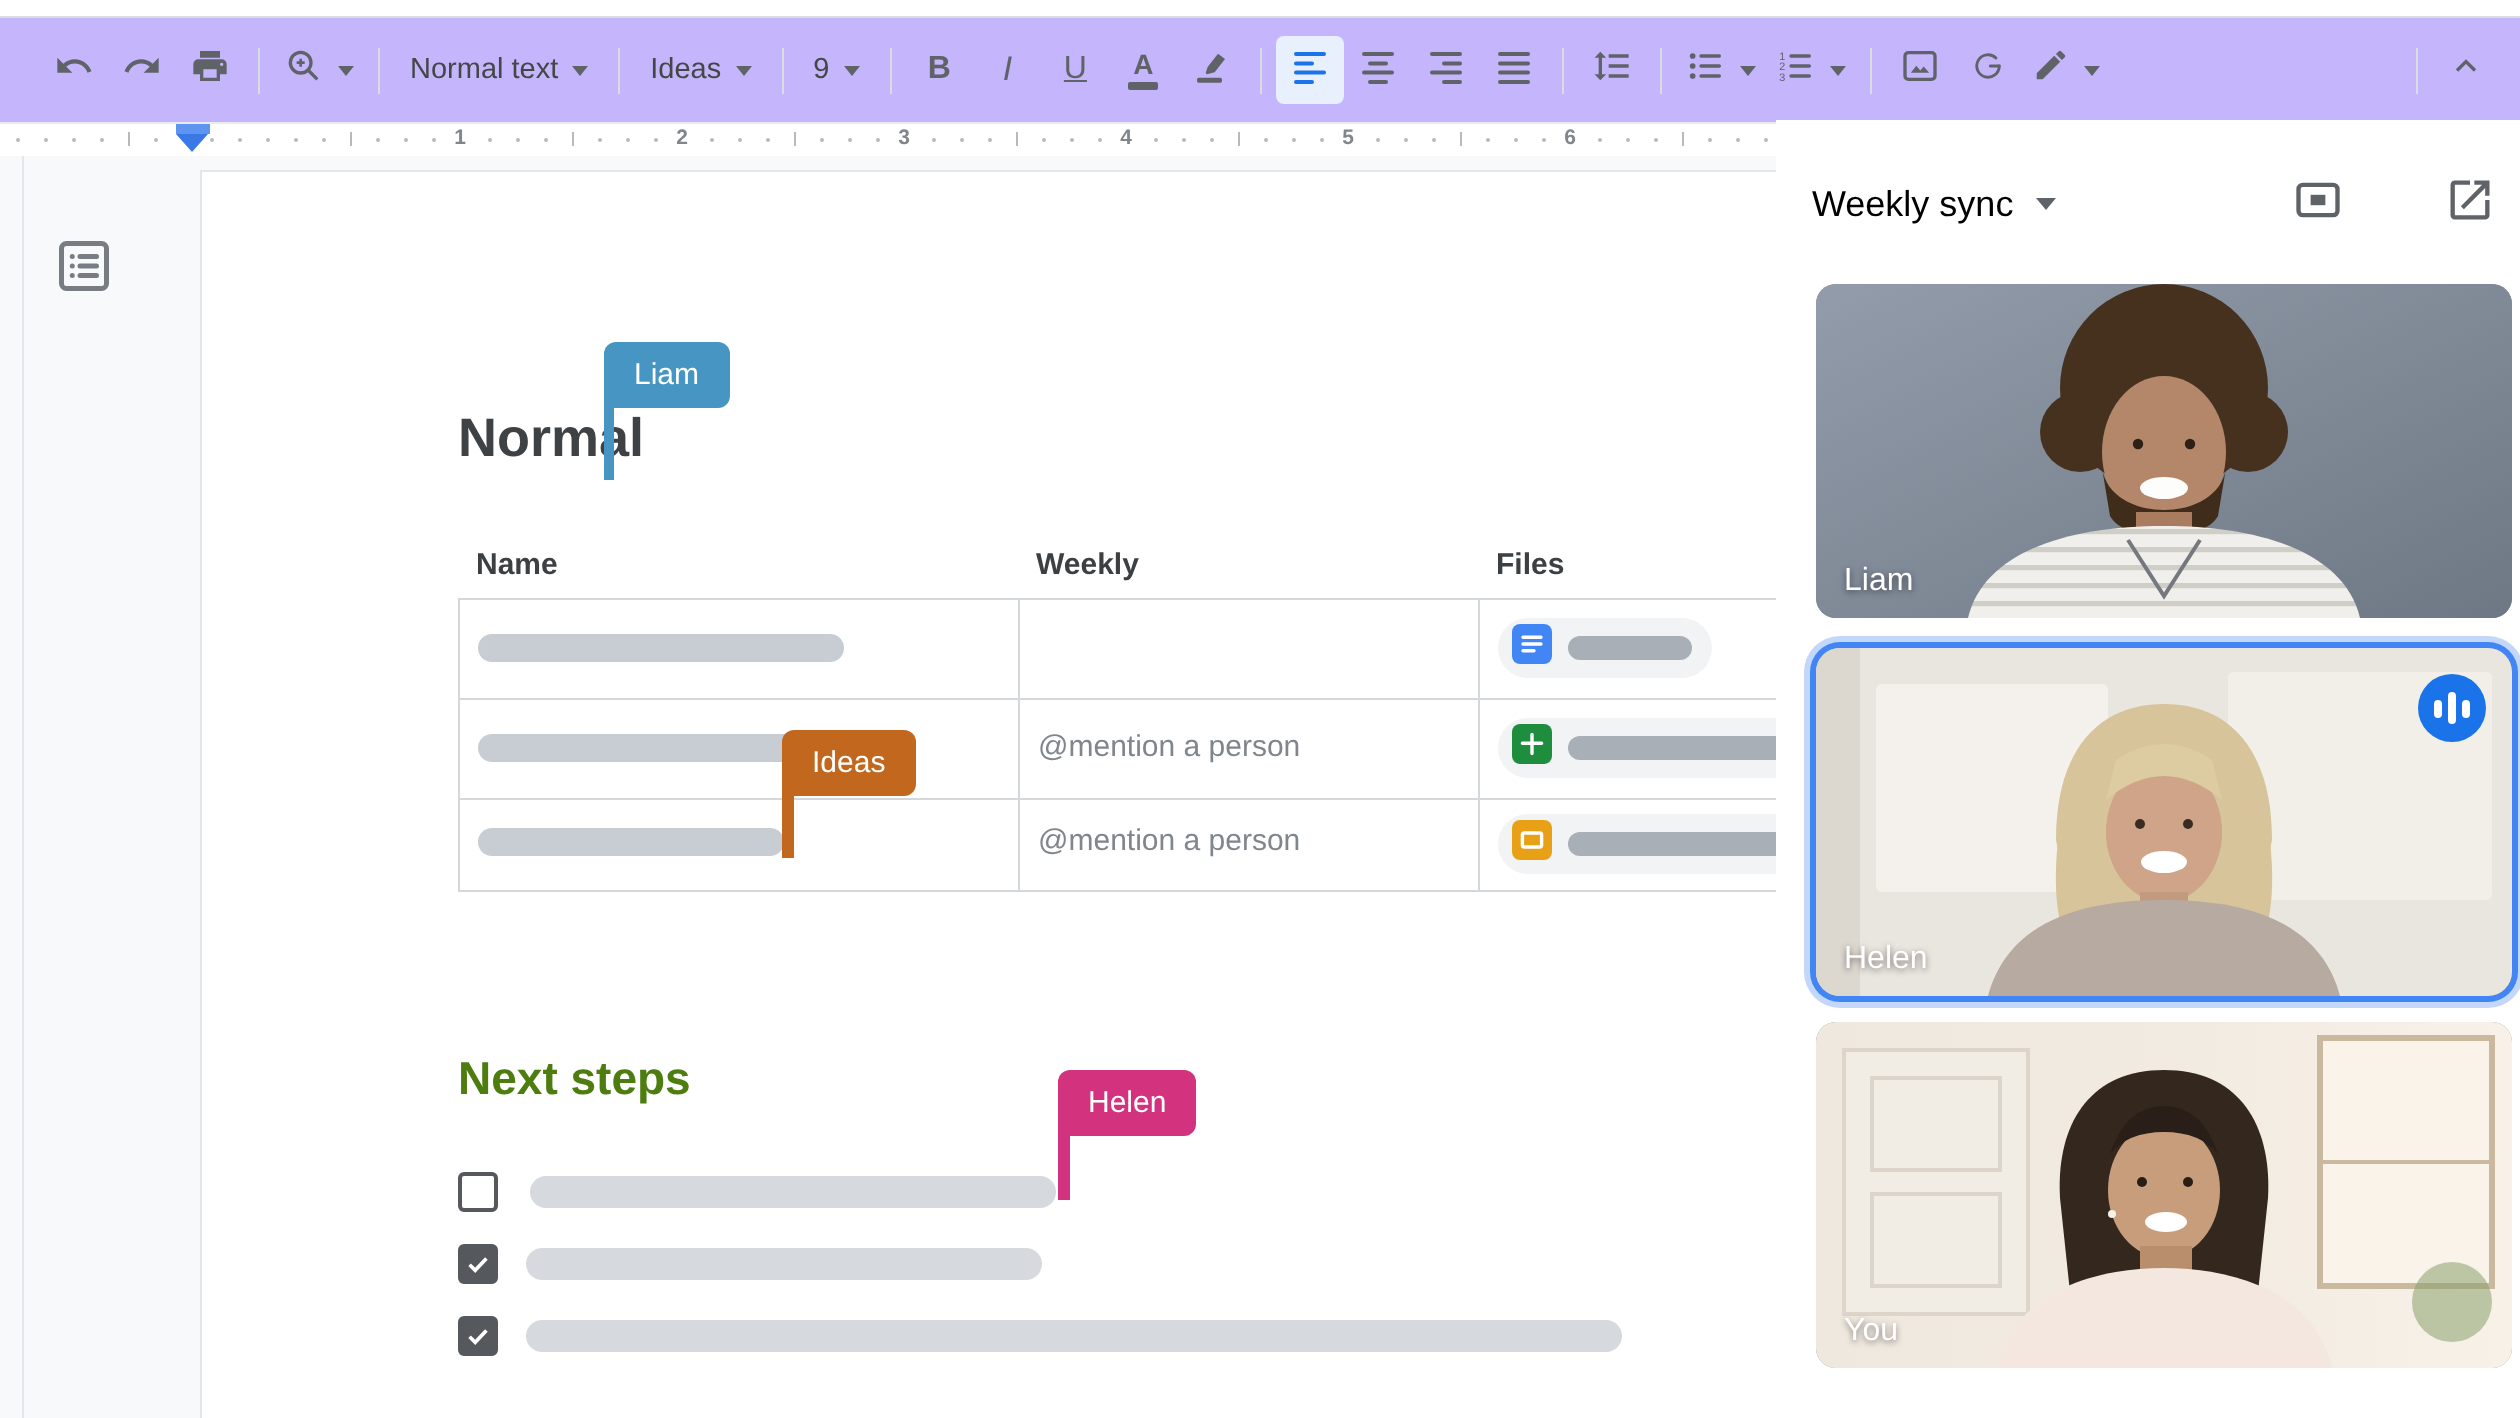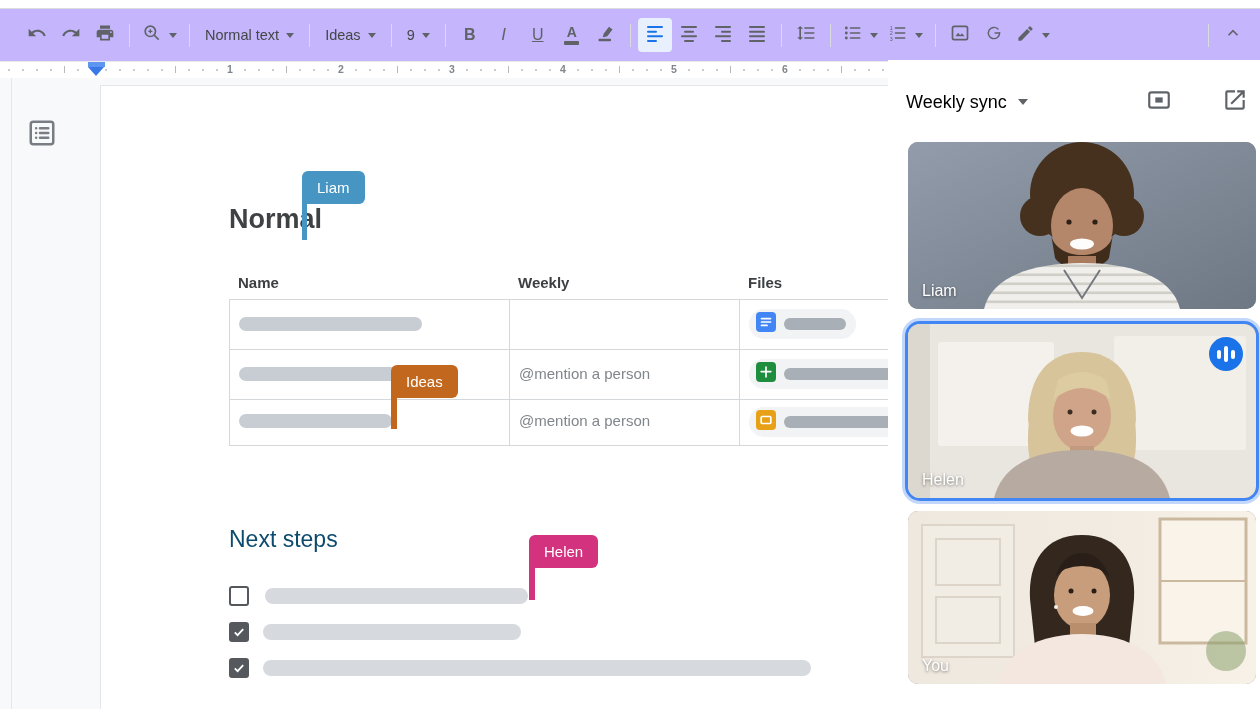--- a/index.html
+++ b/index.html
@@ -29,21 +29,21 @@
   .rdot{position:absolute;top:7px;width:2px;height:2px;border-radius:50%;background:#b7babd;}
   .indent-marker{position:absolute;left:88px;top:0;width:17px;height:15px;z-index:3;}
   .indent-marker .bar{width:17px;height:5px;background:#5d95f0;}
   .indent-marker .tri{width:0;height:0;border-left:8.5px solid transparent;border-right:8.5px solid transparent;border-top:9px solid #3b78e7;}
   
   .canvas{position:absolute;top:78px;left:0;width:888px;height:631px;background:#f8f9fa;}
   .gutter-line{position:absolute;left:11px;top:0;bottom:0;width:1px;background:#e4e6e9;}
   .outline-btn{position:absolute;left:26px;top:40px;width:32px;height:32px;background:none;border:none;padding:0;display:flex;align-items:center;justify-content:center;}
   .page{position:absolute;left:100px;top:7px;width:788px;height:624px;background:#fff;border-left:1px solid #e4e6e9;border-top:1px solid #e4e6e9;overflow:hidden;}
   .h-ideas{position:absolute;left:128px;top:118px;font-size:27px;font-weight:bold;color:#3f4245;}
-  .h-next{position:absolute;left:128px;top:440px;font-size:23px;font-weight:400;color:#0c4a6e;}
+  .h-next{position:absolute;left:128px;top:440px;font-size:23px;font-weight:700;color:#4d7c0f;}
   
   .cflag{position:absolute;height:33px;border-radius:6px 6px 6px 0;color:#fff;font-size:15px;display:flex;align-items:center;justify-content:center;padding:0 15px;box-sizing:border-box;z-index:5;}
   .ccaret{position:absolute;width:5px;z-index:5;}
   
   .thead{position:absolute;left:128px;top:188px;width:712px;height:20px;font-size:15px;font-weight:bold;color:#3c4043;}
   .thead span{position:absolute;top:0;}
   .ttable{position:absolute;left:128px;top:213px;width:712px;height:145px;border-top:1px solid #d5d8db;border-bottom:1px solid #d5d8db;border-left:1px solid #d5d8db;}
   .hline{position:absolute;left:0;width:712px;height:1px;background:#d5d8db;}
   .vline{position:absolute;top:0;width:1px;height:145px;background:#d5d8db;}
   .pill{position:absolute;height:14px;border-radius:7px;background:#c8cdd3;}

